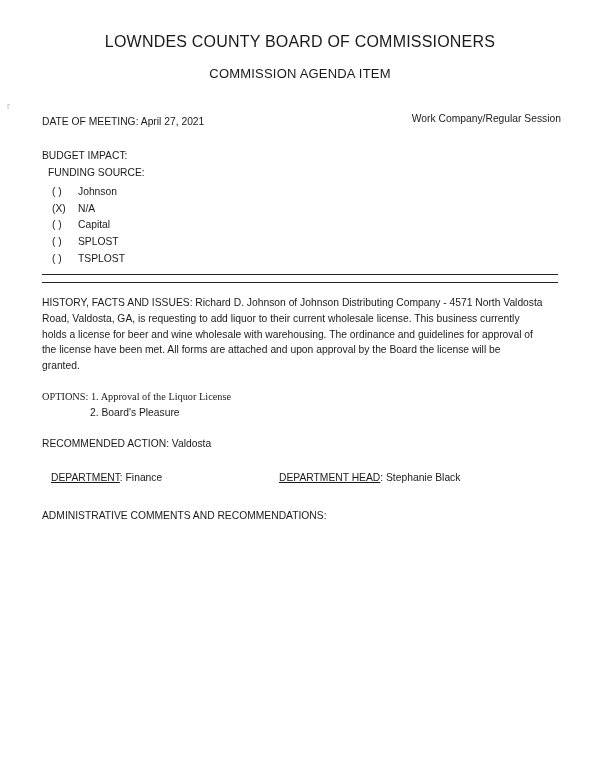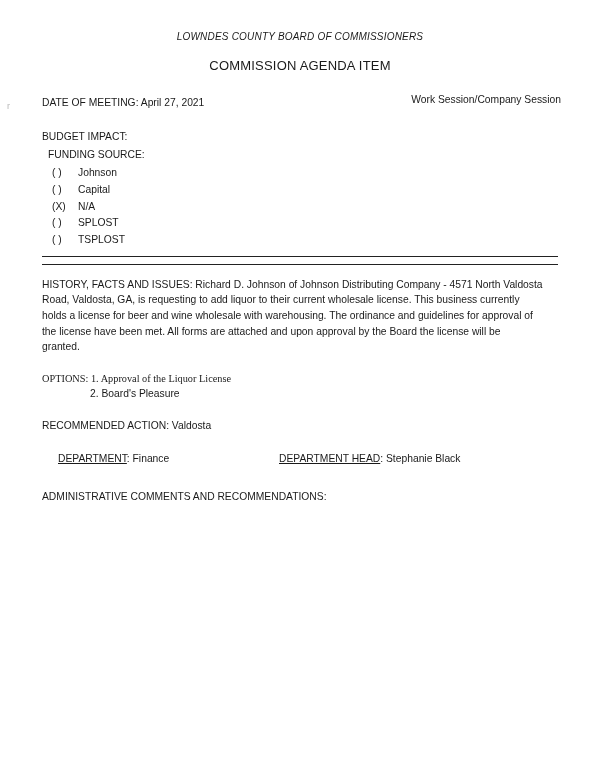--- a/index.html
+++ b/index.html
@@ -21,42 +21,41 @@
     height: 777px;
     padding: 0;
     box-sizing: border-box;
   }
   .header {
     text-align: center;
     margin-top: 30px;
     line-height: 1.45;
   }
   .header .line1 {
-    font-size: 10px;
+    font-size: 16px;
     letter-spacing: 0.2px;
-    font-style: italic;
   }
   .header .line2 {
     font-size: 13px;
     letter-spacing: 0.2px;
     margin-top: 12px;
   }
   .body-area {
     margin: 0 42px 0 42px;
     font-size: 10.3px;
     line-height: 1.5;
   }
   .subject {
     margin-top: 26px;
   }
   .subject .l {
     display: block;
   }
   .meeting-row {
-    margin-top: 20px;
+    margin-top: 30px;
     position: relative;
     height: 16px;
   }
   .meeting-left {
     position: absolute;
     left: 0;
     top: 0;
   }
   .meeting-right {
     position: absolute;
@@ -116,21 +115,21 @@
   .recommended {
     margin-top: 16px;
   }
   .dept-row {
     margin-top: 18px;
     position: relative;
     height: 16px;
   }
   .dept-left {
     position: absolute;
-    left: 16px;
+    left: 9px;
     top: 0;
   }
   .dept-right {
     position: absolute;
     left: 237px;
     top: 0;
   }
   .u {
     text-decoration: underline;
   }
@@ -157,35 +156,35 @@
   <div class="header">
     <div class="line1">LOWNDES COUNTY BOARD OF COMMISSIONERS</div>
     <div class="line2">COMMISSION AGENDA ITEM</div>
   </div>
 
   <div class="body-area">
 
 
     <div class="meeting-row">
       <span class="meeting-left">DATE OF MEETING: April 27, 2021</span>
-      <span class="meeting-right">Work Session/Company Session</span>
+      <span class="meeting-right">Work Company/Regular Session</span>
     </div>
 
     <div class="budget">
       <div>BUDGET IMPACT:</div>
       <div class="funding">FUNDING SOURCE:</div>
       <div class="opt-list">
         <span class="opt-item">
           <span class="opt-box">(  )</span><span>Johnson</span>
         </span>
         <span class="opt-item">
+          <span class="opt-box">(X)</span><span>N/A</span>
+        </span>
+        <span class="opt-item">
           <span class="opt-box">(  )</span><span>Capital</span>
-        </span>
-        <span class="opt-item">
-          <span class="opt-box">(X)</span><span>N/A</span>
         </span>
         <span class="opt-item">
           <span class="opt-box">(  )</span><span>SPLOST</span>
         </span>
         <span class="opt-item">
           <span class="opt-box">(  )</span><span>TSPLOST</span>
         </span>
       </div>
     </div>
 

